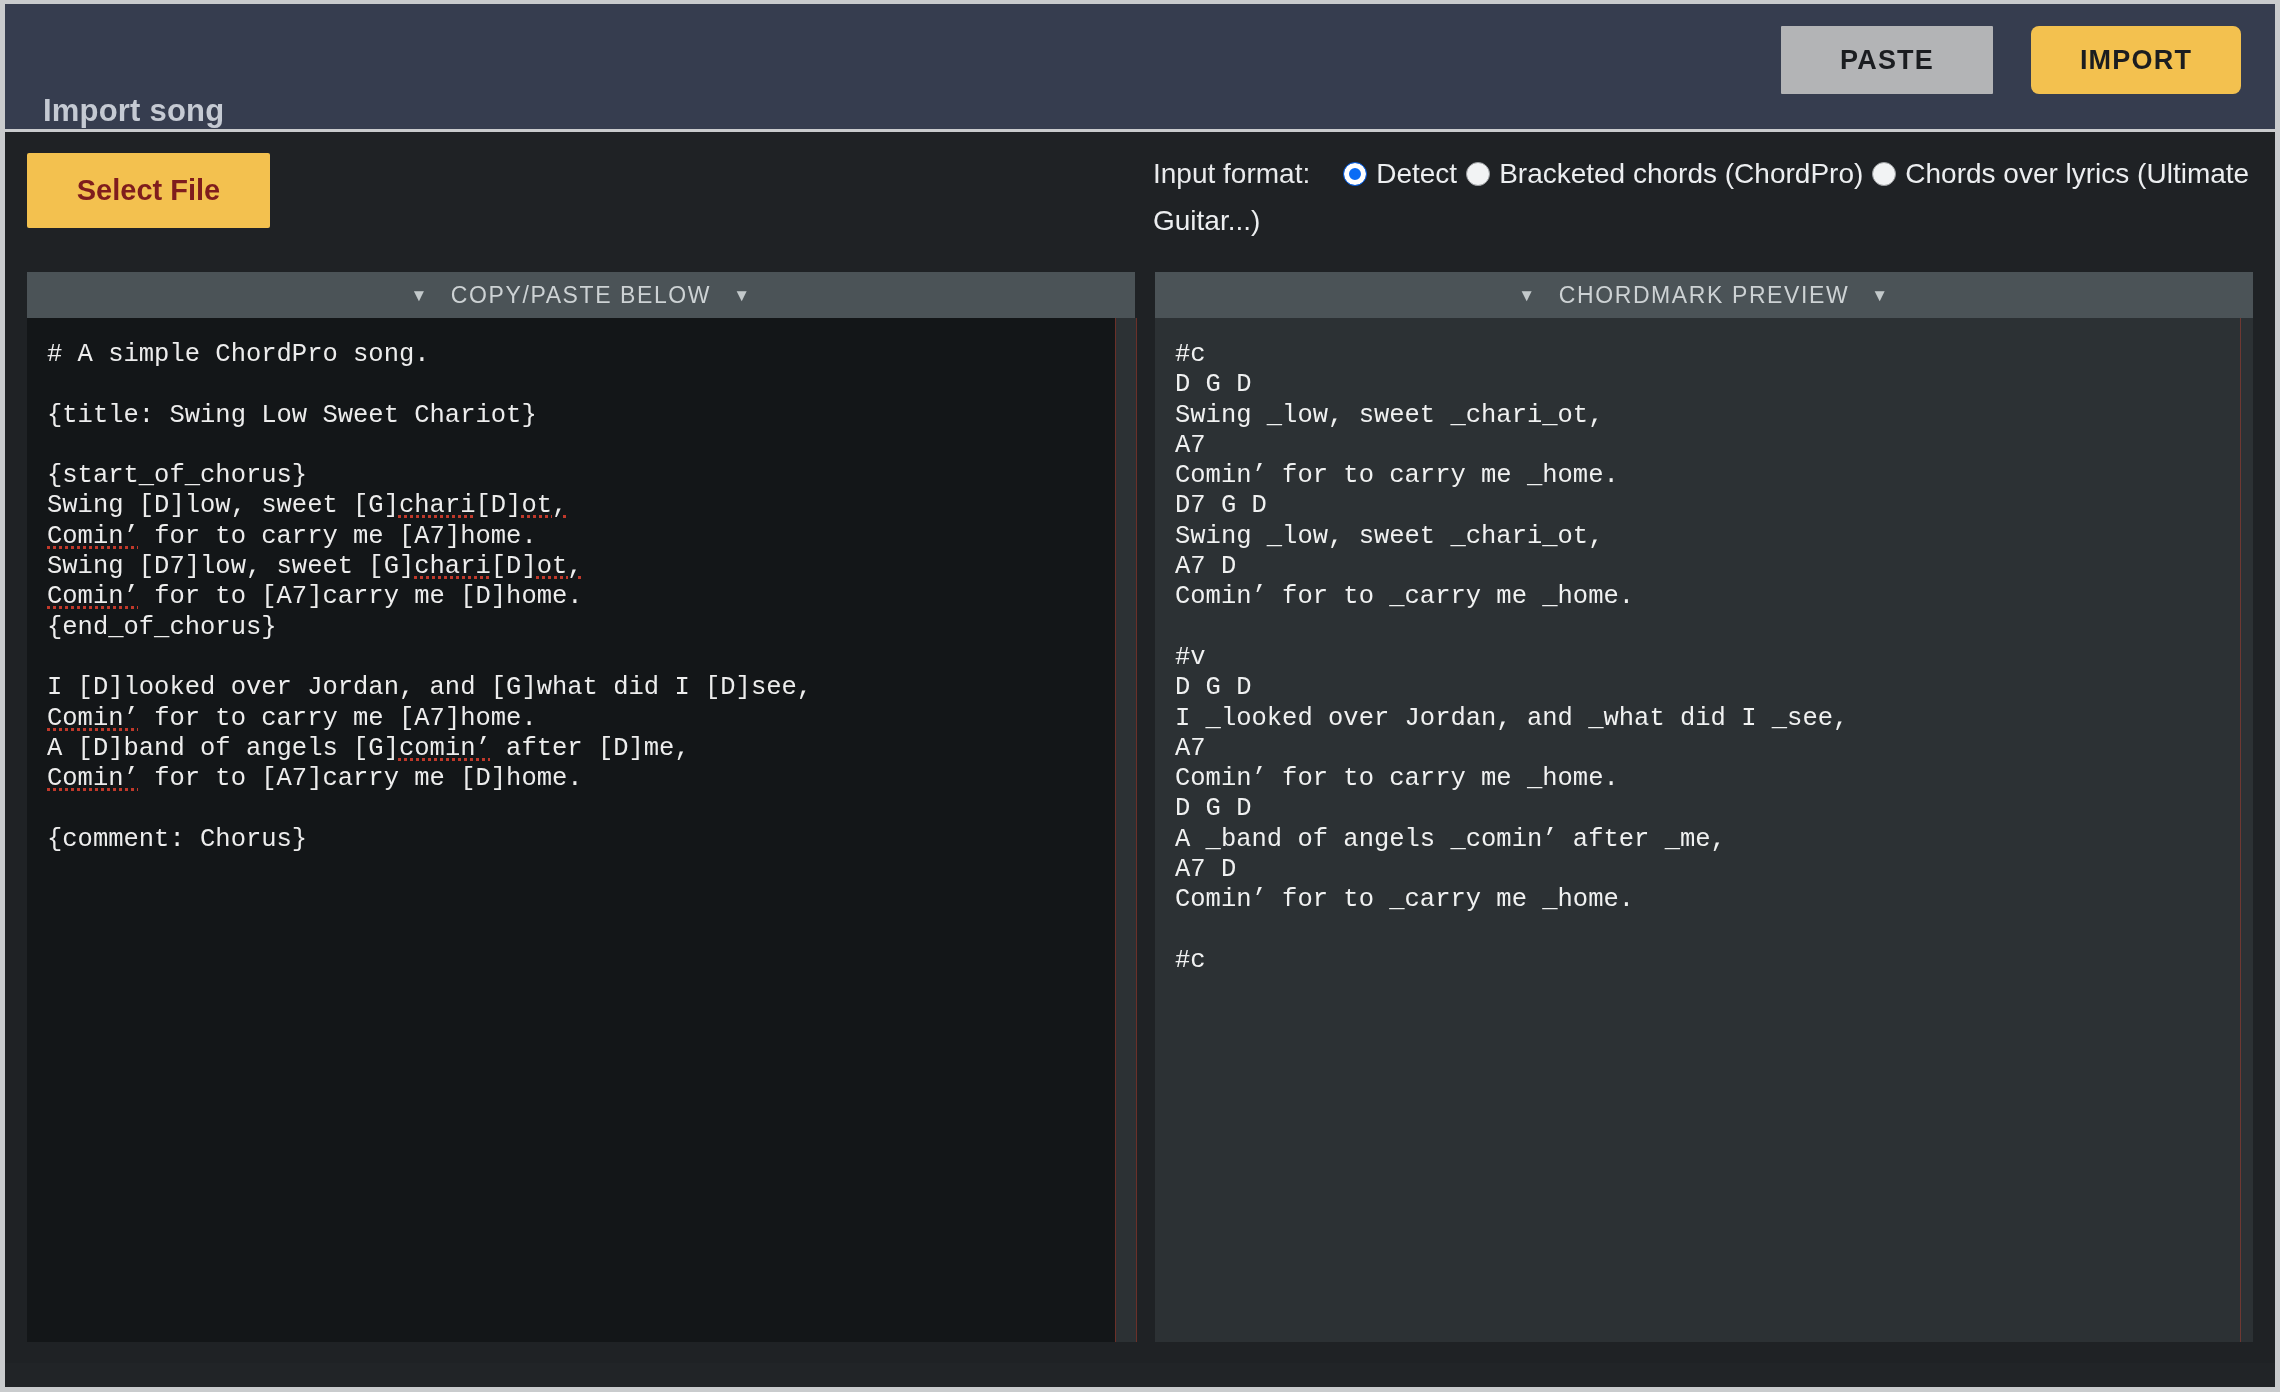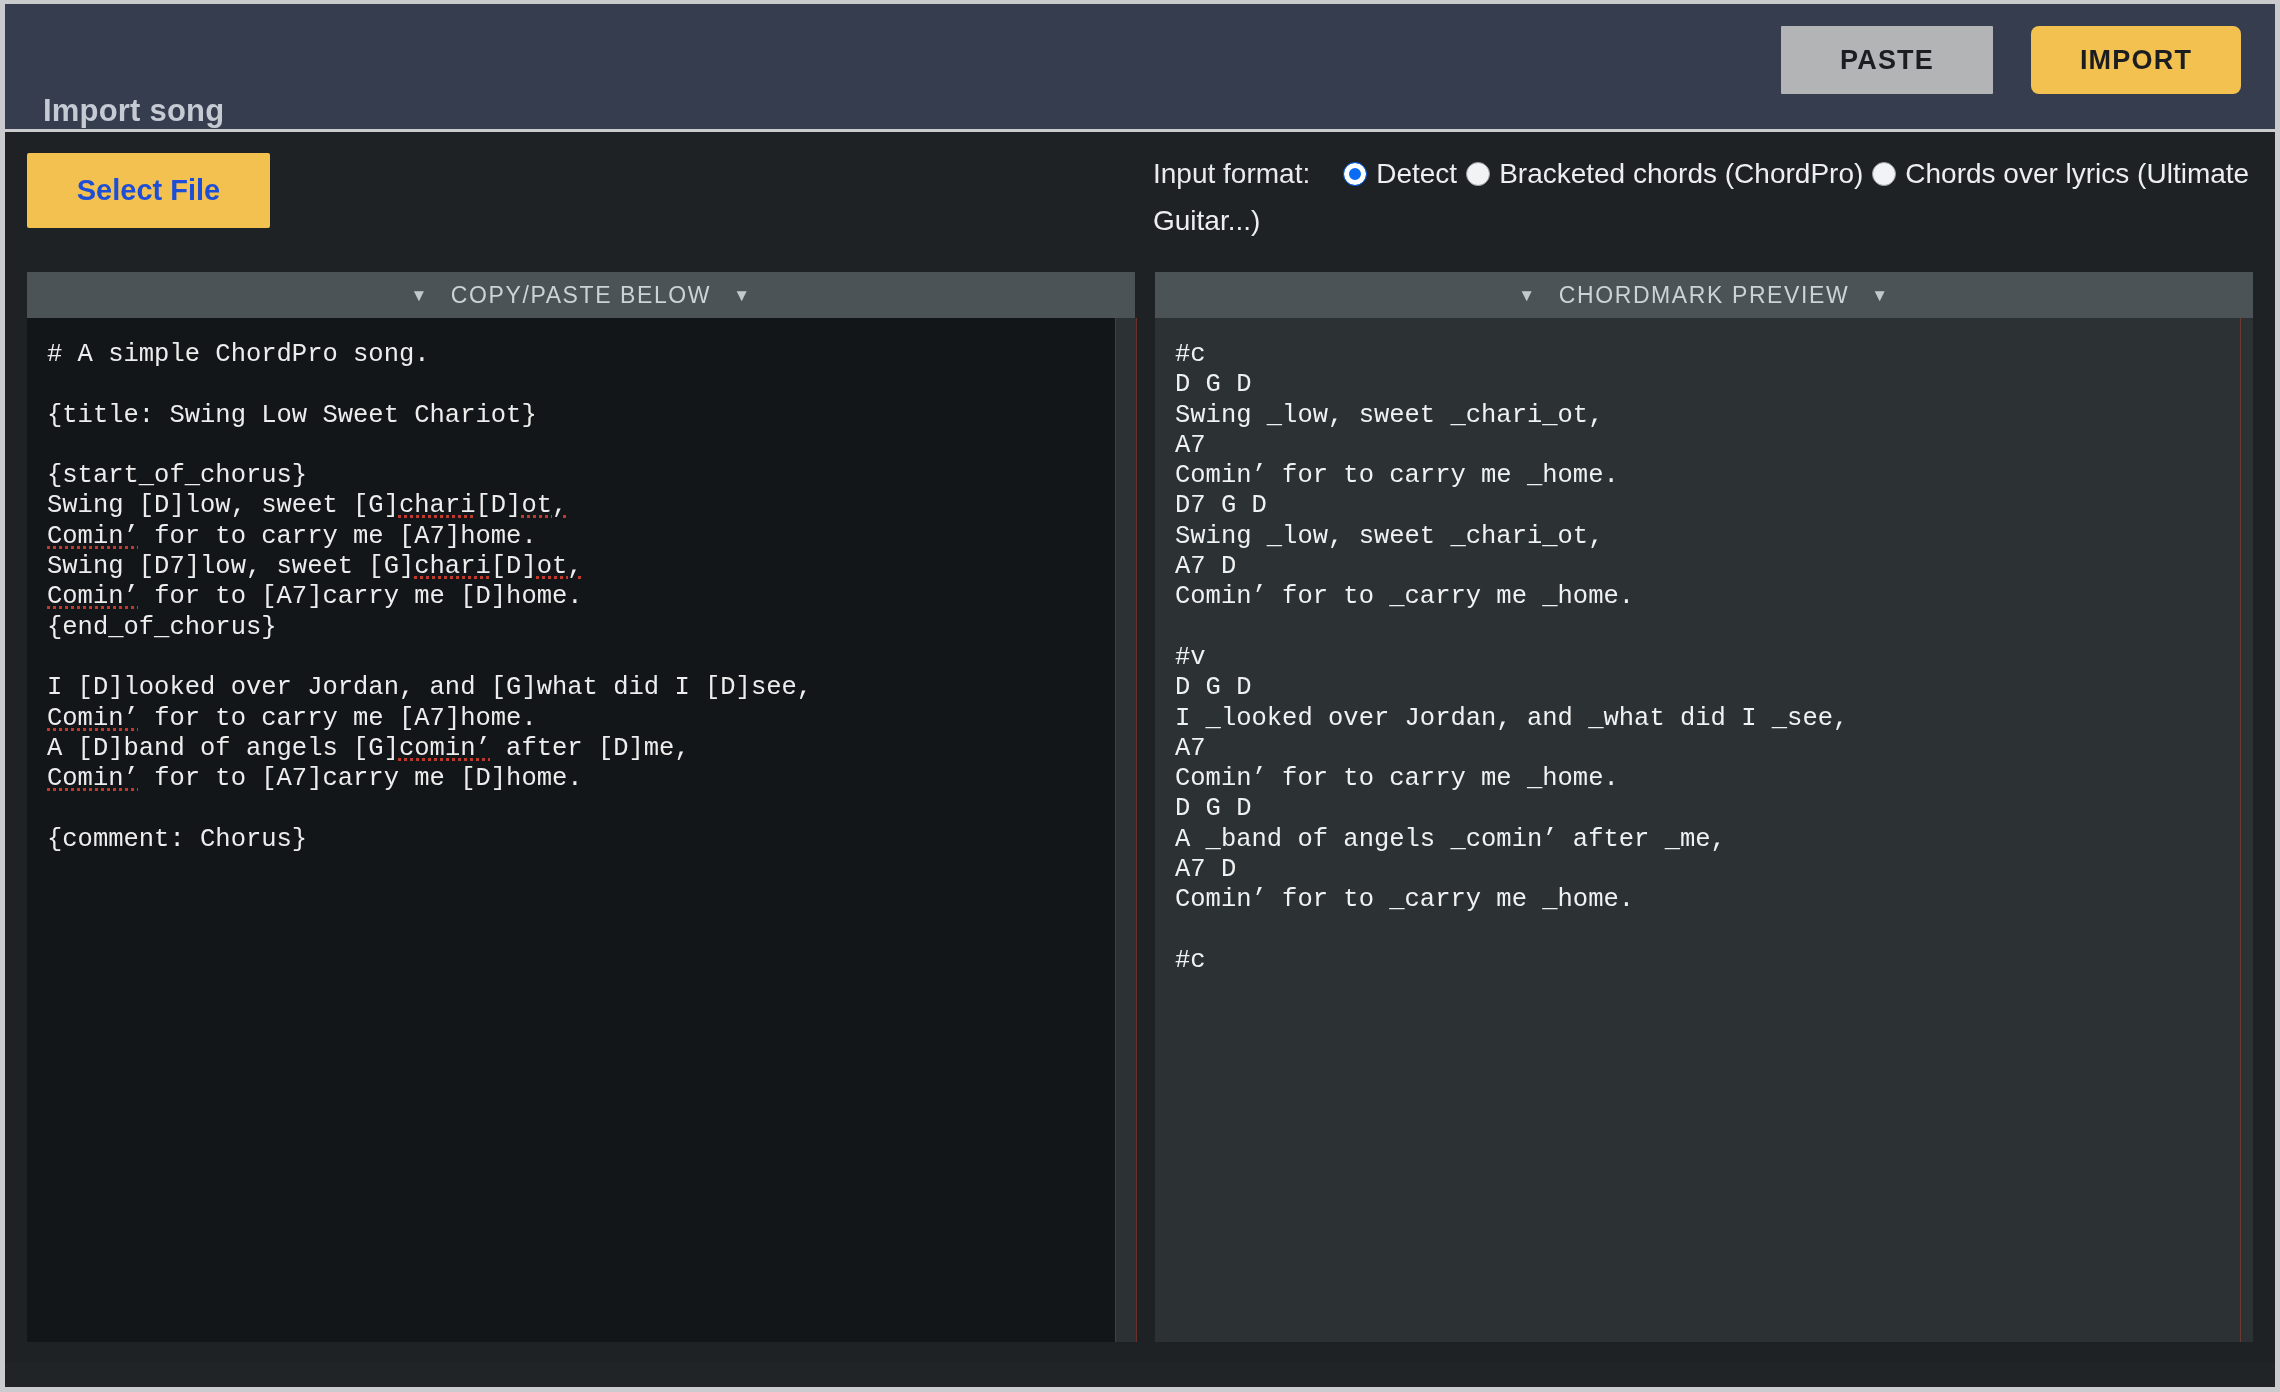--- a/index.html
+++ b/index.html
@@ -69,21 +69,21 @@
     height: 140px;
   }
 
   #select-file-button {
     position: absolute;
     left: 22px;
     top: 21px;
     width: 243px;
     height: 75px;
     background: #f3c14f;
-    color: #1d4ed8;
+    color: #7f1d1d;
     border: none;
     font-family: "Liberation Sans", sans-serif;
     font-size: 29px;
     font-weight: bold;
     cursor: pointer;
     border-radius: 2px;
   }
 
   #input-format-group {
     position: absolute;

